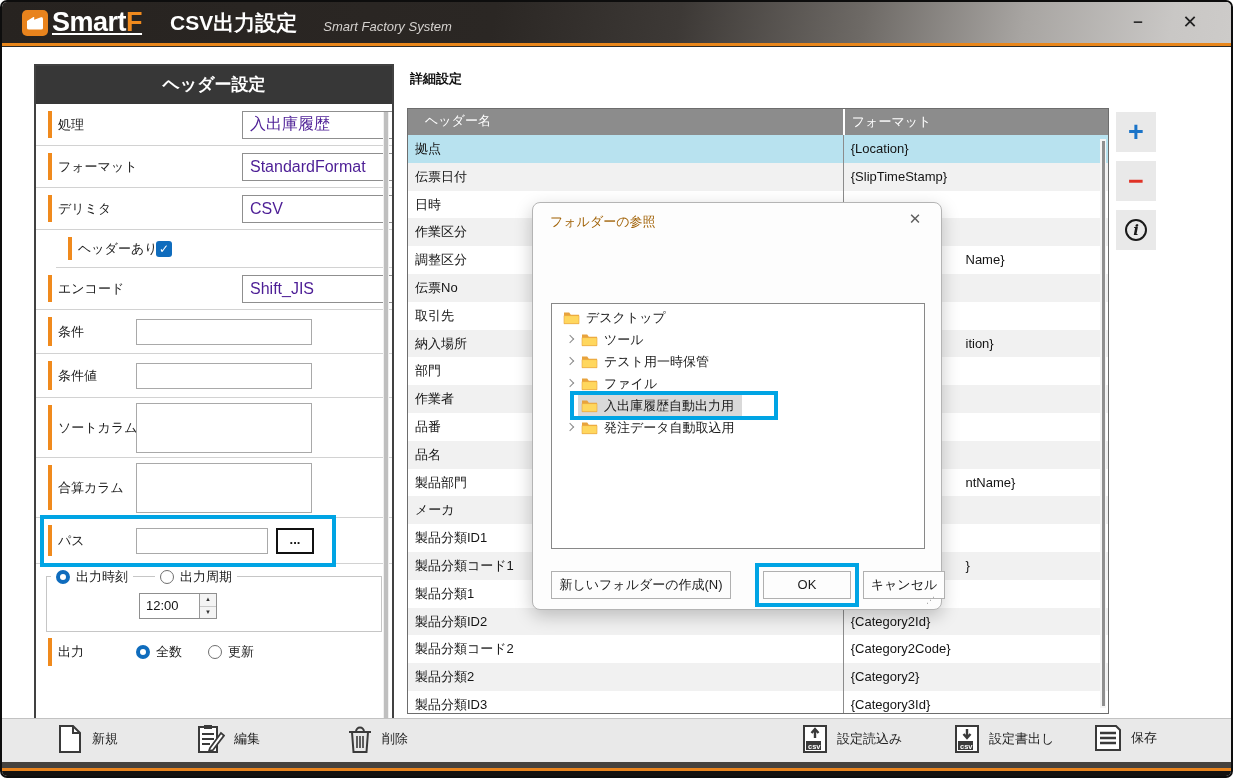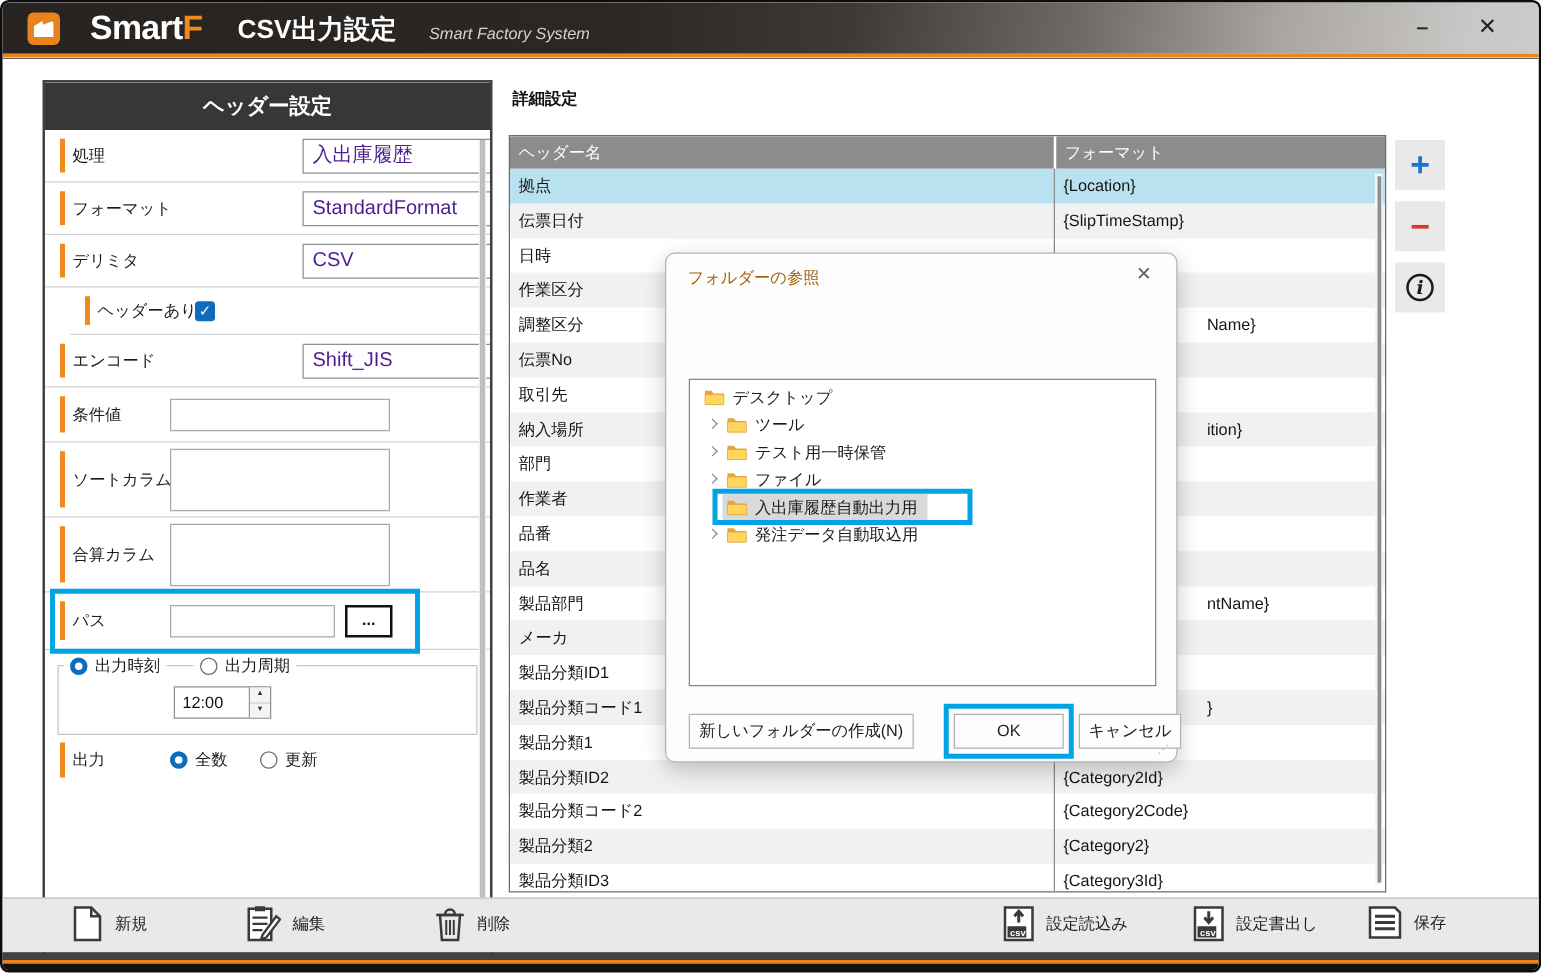--- a/index.html
+++ b/index.html
@@ -6,21 +6,21 @@
   html,body { width:1233px; height:778px; background:#fff; font-family:"Liberation Sans","DejaVu Sans",sans-serif; }
   #win { position:absolute; left:0; top:0; width:1233px; height:778px; border:2px solid #0d0d0d; border-radius:7px; background:#fff; overflow:hidden; }
 
   
   .titlebar { position:absolute; left:0; top:0; width:100%; height:44px;
     background:linear-gradient(100deg,#272320 0%,#2b2724 40%,#3d3936 55%,#6e6a66 70%,#a8a5a2 83%,#c9c7c5 95%,#cdcbc9 100%);
     border-bottom:3px solid #E8861B; box-shadow:0 1px 0 #2b2b2b; display:flex; align-items:center; }
   .logo { width:26px; height:26px; margin-left:20px; border-radius:5px; background:#E8831D; position:relative; flex:0 0 auto; }
   .logo:before { content:""; position:absolute; left:5px; top:7px; width:16px; height:13px; background:#fff; border-radius:2px;
     clip-path:polygon(0 35%, 45% 0, 45% 25%, 100% 0, 100% 100%, 0 100%); }
-  .brand { margin-left:24px; font-size:27px; font-weight:bold; color:#fff; letter-spacing:-.5px; }
+  .brand { margin-left:4px; font-size:27px; font-weight:bold; color:#fff; letter-spacing:-.5px;text-decoration:underline; }
   .brand .f { color:#F08A1D; }
   .apptitle { margin-left:28px; font-size:21px; font-weight:bold; color:#fff; }
   .subtitle { margin-left:26px; font-size:13px; font-style:italic; color:#d5d2cf; padding-top:8px; }
   .win-min { position:absolute; right:80px; top:10px; width:26px; height:24px; color:#2b2b2b; font-size:17px; font-weight:bold; text-align:center; cursor:default; }
   .win-close { position:absolute; right:28px; top:9px; width:26px; height:24px; color:#222; font-size:18px; font-weight:bold; text-align:center; cursor:default; }
 
   
   .lpanel { position:absolute; left:32px; top:62px; width:360px; height:761px; border:2px solid #414141; background:#fff; overflow:hidden; }
   .lpanel-head { height:38px; background:#373737; color:#fff; font-size:17px; font-weight:bold; text-align:center; line-height:38px; }
   .lrow { position:relative; display:flex; align-items:center; border-bottom:1px solid #d2d2d2; padding-left:12px; }
@@ -47,21 +47,21 @@
   .outrow .bar { position:absolute; left:12px; top:6px; bottom:6px; width:4px; background:#F08A1D; }
   .outrow .lbl { margin-left:10px; width:70px; font-size:13px; color:#1c1c1c; }
   .outrow .ritem { display:flex; align-items:center; gap:6px; font-size:13px; color:#1c1c1c; margin-right:26px; }
   .lp-scroll { position:absolute; right:3px; top:46px; bottom:8px; width:6px; background:#f0f0f0; }
   .lp-scroll .thumb { position:absolute; left:1px; right:1px; top:0; bottom:0; background:#bfbfbf; }
 
   
   .detail-title { position:absolute; left:408px; top:68px; font-size:13px; font-weight:bold; color:#111; }
   .dtable { position:absolute; left:405px; top:106px; width:702px; height:606px; border:1px solid #6d6d6d; background:#fff; overflow:hidden; }
   .thead { display:flex; height:26px; background:#8C8C8C; color:#fff; font-size:13px; }
-  .thead .c1 { width:436px; line-height:26px; padding-left:7px; }
+  .thead .c1 { width:436px; line-height:26px; padding-left:17px;font-family:Liberation Mono, monospace; }
   .thead .c2 { width:266px; line-height:26px; padding-left:7px; border-left:2px solid #fff; }
   .trow { display:flex; height:27.8px; font-size:13px; color:#141414; }
   .trow.odd { background:#F1F1F1; }
   .trow.sel { background:#B8E2EF; }
   .trow .c1 { width:436px; line-height:27.8px; padding-left:7px; overflow:hidden; white-space:nowrap; }
   .trow .c2 { width:266px; line-height:27.8px; padding-left:7px; border-left:1px solid #8c8c8c; overflow:hidden; white-space:nowrap; }
   .trow .c2.frag { padding-left:122px; }
   .dt-scroll { position:absolute; right:2px; top:30px; bottom:5px; width:6px; background:#f5f5f5; }
   .dt-scroll .thumb { position:absolute; left:1.5px; width:3px; top:2px; bottom:2px; background:#8f8f8f; }
 
@@ -136,20 +136,25 @@
           <span class="lbl">ヘッダーあり</span>
           <span class="ctrl chk">✓<span></span></span>
         </div>
         <div class="lrow" style="height: 42px;">
           <span class="bar"></span>
           <span class="lbl">エンコード</span>
           <div class="ctrl selbox"><span>Shift_JIS</span></div>
         </div>
         <div class="lrow" style="height: 44px;">
           <span class="bar"></span>
+          <span class="lbl">条件</span>
+          <div class="ctrl txtbox"></div>
+        </div>
+        <div class="lrow" style="height: 44px;">
+          <span class="bar"></span>
           <span class="lbl">条件値</span>
           <div class="ctrl txtbox"></div>
         </div>
         <div class="lrow" style="height: 60px;">
           <span class="bar"></span>
           <span class="lbl">ソートカラム</span>
           <div class="ctrl areabox"></div>
         </div>
         <div class="lrow" style="height: 60px;">
           <span class="bar"></span>

